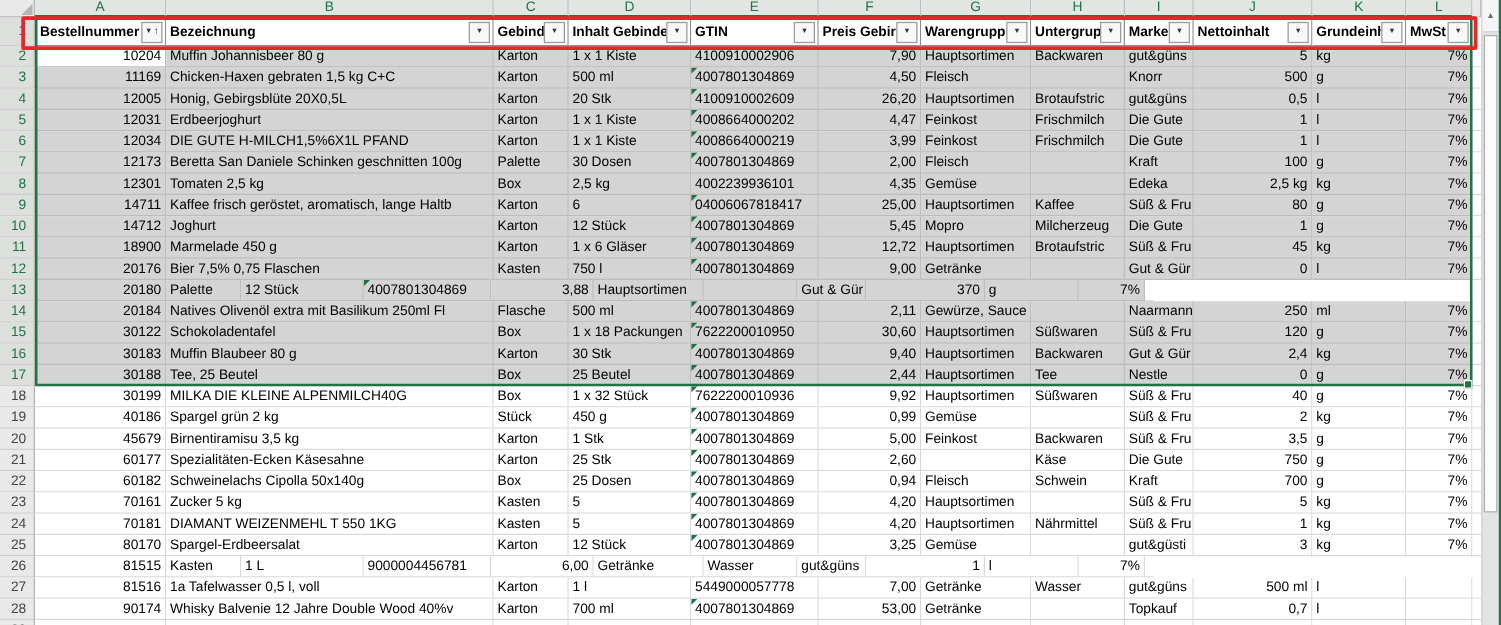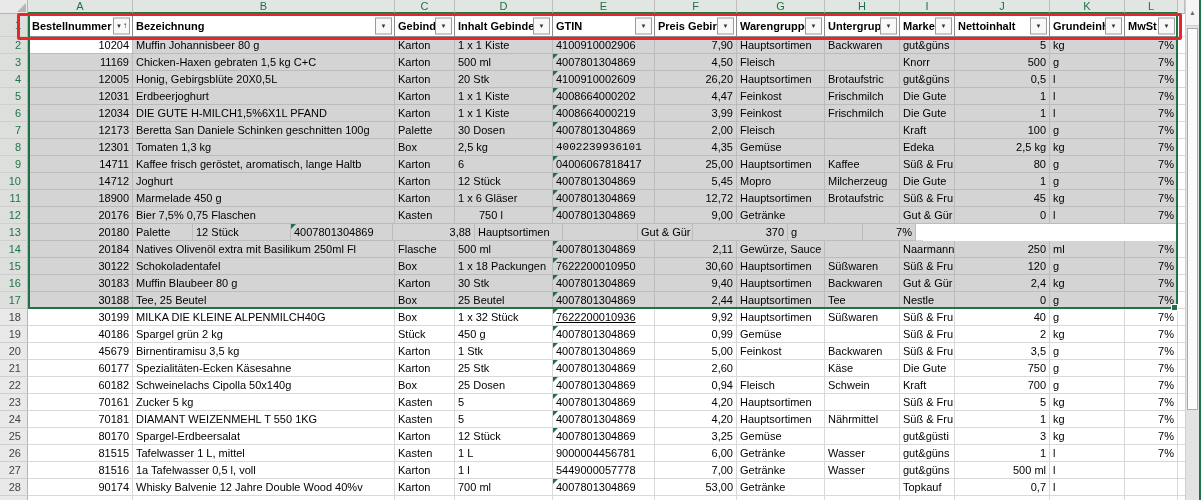--- a/index.html
+++ b/index.html
@@ -199,24 +199,24 @@
         <div class="cell sel" style="width: 75px; flex: 0 0 75px;"><div style="display: inline;"></div></div>
         <div class="cell sel" style="width: 55px; flex: 0 0 55px;"><div style="display: inline;">Kraft</div></div>
         <div class="cell r sel" style="width: 95px; flex: 0 0 95px;"><div style="display: inline;">100</div></div>
         <div class="cell sel" style="width: 75px; flex: 0 0 75px;"><div style="display: inline;">g</div></div>
         <div class="cell r sel" style="width: 53px; flex: 0 0 53px;"><div style="display: inline;">7%</div></div>
         <div class="cell msliver" style="width: 7px; flex: 0 0 7px;"></div>
       </div>
       <div class="row">
         <div class="gut selg">8</div>
         <div class="cell r sel" style="width: 105px; flex: 0 0 105px;"><div style="display: inline;">12301</div></div>
-        <div class="cell sel" style="width: 262px; flex: 0 0 262px;"><div style="display: inline;">Tomaten 1,3 kg</div></div>
+        <div class="cell sel" style="width: 262px; flex: 0 0 262px;"><div style="display: inline;">Tomaten 2,5 kg</div></div>
         <div class="cell sel" style="width: 60px; flex: 0 0 60px;"><div style="display: inline;">Box</div></div>
         <div class="cell sel" style="width: 98px; flex: 0 0 98px;"><div style="display: inline;">2,5 kg</div></div>
-        <div class="cell sel" style="width: 102px; flex: 0 0 102px; font-family: Liberation Mono, monospace;"><div style="display: inline;">4002239936101</div></div>
+        <div class="cell sel" style="width: 102px; flex: 0 0 102px;"><div style="display: inline;">4002239936101</div></div>
         <div class="cell r sel" style="width: 82px; flex: 0 0 82px;"><div style="display: inline;">4,35</div></div>
         <div class="cell sel" style="width: 88px; flex: 0 0 88px;"><div style="display: inline;">Gemüse</div></div>
         <div class="cell sel" style="width: 75px; flex: 0 0 75px;"><div style="display: inline;"></div></div>
         <div class="cell sel" style="width: 55px; flex: 0 0 55px;"><div style="display: inline;">Edeka</div></div>
         <div class="cell r sel" style="width: 95px; flex: 0 0 95px;"><div style="display: inline;">2,5 kg</div></div>
         <div class="cell sel" style="width: 75px; flex: 0 0 75px;"><div style="display: inline;">kg</div></div>
         <div class="cell r sel" style="width: 53px; flex: 0 0 53px;"><div style="display: inline;">7%</div></div>
         <div class="cell msliver" style="width: 7px; flex: 0 0 7px;"></div>
       </div>
       <div class="row">
@@ -265,21 +265,21 @@
         <div class="cell r sel" style="width: 95px; flex: 0 0 95px;"><div style="display: inline;">45</div></div>
         <div class="cell sel" style="width: 75px; flex: 0 0 75px;"><div style="display: inline;">kg</div></div>
         <div class="cell r sel" style="width: 53px; flex: 0 0 53px;"><div style="display: inline;">7%</div></div>
         <div class="cell msliver" style="width: 7px; flex: 0 0 7px;"></div>
       </div>
       <div class="row">
         <div class="gut selg">12</div>
         <div class="cell r sel" style="width: 105px; flex: 0 0 105px;"><div style="display: inline;">20176</div></div>
         <div class="cell sel" style="width: 262px; flex: 0 0 262px;"><div style="display: inline;">Bier 7,5% 0,75 Flaschen</div></div>
         <div class="cell sel" style="width: 60px; flex: 0 0 60px;"><div style="display: inline;">Kasten</div></div>
-        <div class="cell sel" style="width: 98px; flex: 0 0 98px;"><div style="display: inline; margin-left: 21px;">750 l</div></div>
+        <div class="cell sel" style="width: 98px; flex: 0 0 98px;"><div style="display: inline;">750 l</div></div>
         <div class="cell sel" style="width: 102px; flex: 0 0 102px;"><div class="flag"></div><div style="display: inline;">4007801304869</div></div>
         <div class="cell r sel" style="width: 82px; flex: 0 0 82px;"><div style="display: inline;">9,00</div></div>
         <div class="cell sel" style="width: 88px; flex: 0 0 88px;"><div style="display: inline;">Getränke</div></div>
         <div class="cell sel" style="width: 75px; flex: 0 0 75px;"><div style="display: inline;"></div></div>
         <div class="cell sel" style="width: 55px; flex: 0 0 55px;"><div style="display: inline;">Gut &amp; Gür</div></div>
         <div class="cell r sel" style="width: 95px; flex: 0 0 95px;"><div style="display: inline;">0</div></div>
         <div class="cell sel" style="width: 75px; flex: 0 0 75px;"><div style="display: inline;">l</div></div>
         <div class="cell r sel" style="width: 53px; flex: 0 0 53px;"><div style="display: inline;">7%</div></div>
         <div class="cell msliver" style="width: 7px; flex: 0 0 7px;"></div>
       </div>
@@ -361,21 +361,21 @@
         <div class="cell sel" style="width: 75px; flex: 0 0 75px;"><div style="display: inline;">g</div></div>
         <div class="cell r sel" style="width: 53px; flex: 0 0 53px;"><div style="display: inline;">7%</div></div>
         <div class="cell msliver" style="width: 7px; flex: 0 0 7px;"></div>
       </div>
       <div class="row">
         <div class="gut">18</div>
         <div class="cell r" style="width: 105px; flex: 0 0 105px;"><div style="display: inline;">30199</div></div>
         <div class="cell" style="width: 262px; flex: 0 0 262px;"><div style="display: inline;">MILKA DIE KLEINE ALPENMILCH40G</div></div>
         <div class="cell" style="width: 60px; flex: 0 0 60px;"><div style="display: inline;">Box</div></div>
         <div class="cell" style="width: 98px; flex: 0 0 98px;"><div style="display: inline;">1 x 32 Stück</div></div>
-        <div class="cell" style="width: 102px; flex: 0 0 102px; text-decoration: underline;"><div class="flag"></div><div style="display: inline;">7622200010936</div></div>
+        <div class="cell" style="width: 102px; flex: 0 0 102px;"><div class="flag"></div><div style="display: inline;">7622200010936</div></div>
         <div class="cell r" style="width: 82px; flex: 0 0 82px;"><div style="display: inline;">9,92</div></div>
         <div class="cell" style="width: 88px; flex: 0 0 88px;"><div style="display: inline;">Hauptsortimen</div></div>
         <div class="cell" style="width: 75px; flex: 0 0 75px;"><div style="display: inline;">Süßwaren</div></div>
         <div class="cell" style="width: 55px; flex: 0 0 55px;"><div style="display: inline;">Süß &amp; Fru</div></div>
         <div class="cell r" style="width: 95px; flex: 0 0 95px;"><div style="display: inline;">40</div></div>
         <div class="cell" style="width: 75px; flex: 0 0 75px;"><div style="display: inline;">g</div></div>
         <div class="cell r" style="width: 53px; flex: 0 0 53px;"><div style="display: inline;">7%</div></div>
         <div class="cell msliver" style="width: 7px; flex: 0 0 7px;"></div>
       </div>
       <div class="row">
@@ -486,21 +486,20 @@
         <div class="cell" style="width: 75px; flex: 0 0 75px;"><div style="display: inline;"></div></div>
         <div class="cell" style="width: 55px; flex: 0 0 55px;"><div style="display: inline;">gut&amp;güsti</div></div>
         <div class="cell r" style="width: 95px; flex: 0 0 95px;"><div style="display: inline;">3</div></div>
         <div class="cell" style="width: 75px; flex: 0 0 75px;"><div style="display: inline;">kg</div></div>
         <div class="cell r" style="width: 53px; flex: 0 0 53px;"><div style="display: inline;">7%</div></div>
         <div class="cell msliver" style="width: 7px; flex: 0 0 7px;"></div>
       </div>
       <div class="row">
         <div class="gut">26</div>
         <div class="cell r" style="width: 105px; flex: 0 0 105px;"><div style="display: inline;">81515</div></div>
-        <div class="cell" style="width: 262px; flex: 0 0 262px;"><div style="display: inline;">Tafelwasser 1 L, mittel</div></div>
         <div class="cell" style="width: 60px; flex: 0 0 60px;"><div style="display: inline;">Kasten</div></div>
         <div class="cell" style="width: 98px; flex: 0 0 98px;"><div style="display: inline;">1 L</div></div>
         <div class="cell" style="width: 102px; flex: 0 0 102px;"><div style="display: inline;">9000004456781</div></div>
         <div class="cell r" style="width: 82px; flex: 0 0 82px;"><div style="display: inline;">6,00</div></div>
         <div class="cell" style="width: 88px; flex: 0 0 88px;"><div style="display: inline;">Getränke</div></div>
         <div class="cell" style="width: 75px; flex: 0 0 75px;"><div style="display: inline;">Wasser</div></div>
         <div class="cell" style="width: 55px; flex: 0 0 55px;"><div style="display: inline;">gut&amp;güns</div></div>
         <div class="cell r" style="width: 95px; flex: 0 0 95px;"><div style="display: inline;">1</div></div>
         <div class="cell" style="width: 75px; flex: 0 0 75px;"><div style="display: inline;">l</div></div>
         <div class="cell r" style="width: 53px; flex: 0 0 53px;"><div style="display: inline;">7%</div></div>

